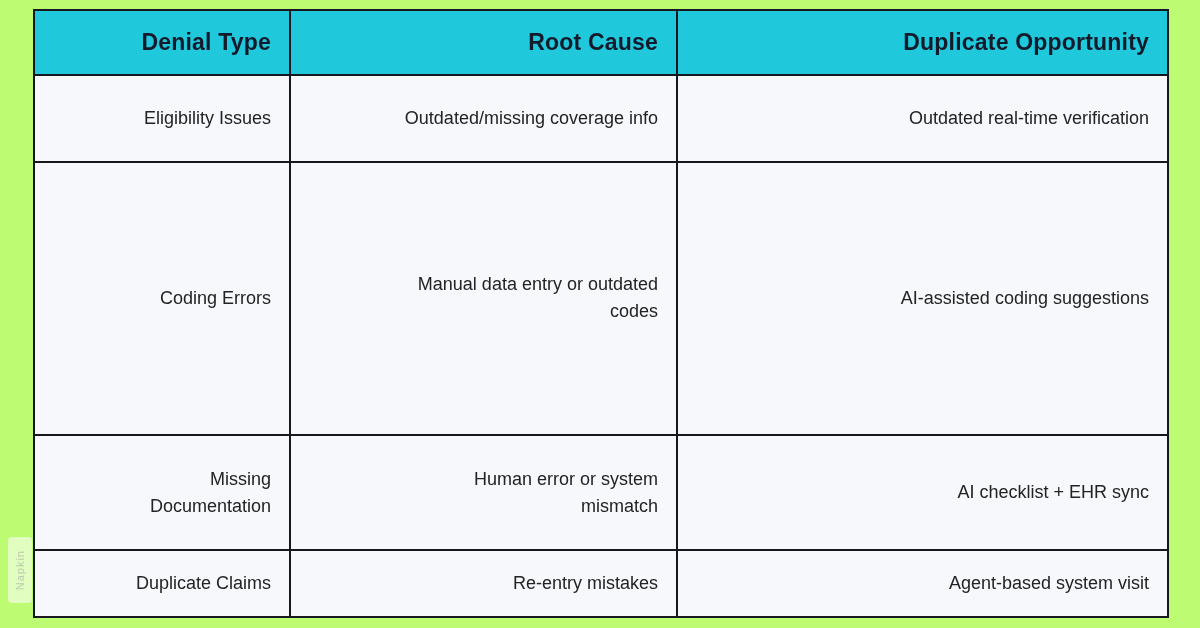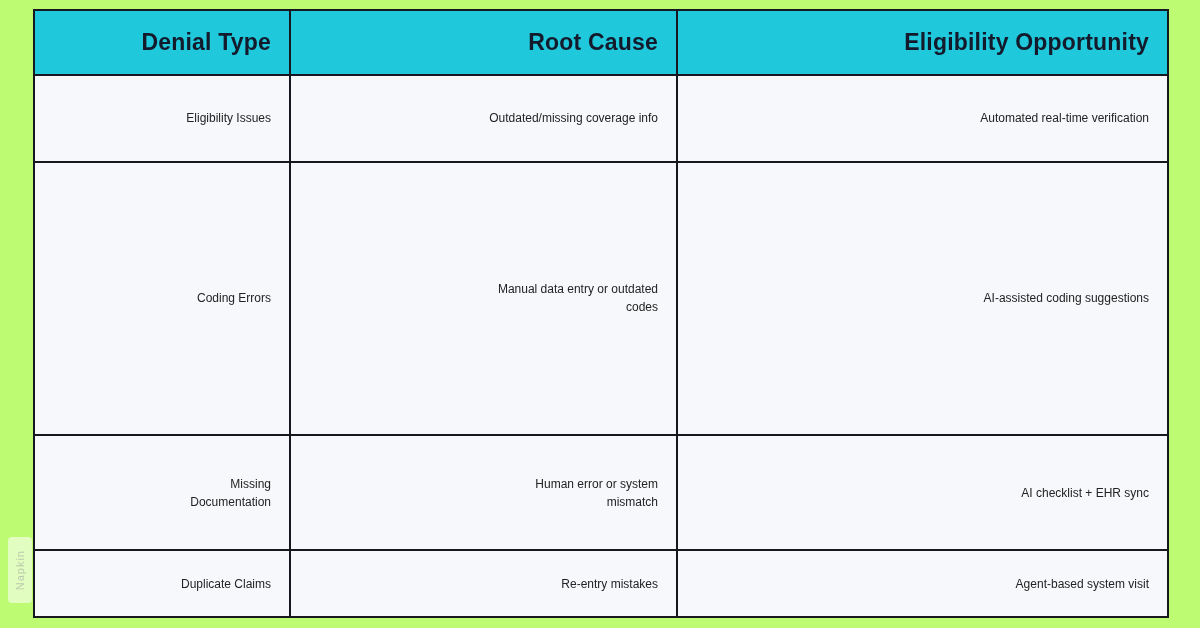--- a/index.html
+++ b/index.html
@@ -39,21 +39,21 @@
   th {
     background: #1FC8DB;
     color: #131A2B;
     font-size: 23px;
     font-weight: bold;
     letter-spacing: 0.2px;
   }
   td {
     background: #F7F8FB;
     color: #232323;
-    font-size: 12px;
+    font-size: 18px;
     line-height: 1.5;
     font-weight: normal;
     padding-left: 28px;
   }
   tr.hrow  { height: 65px; }
   tr.r0 { height: 65px; }
   tr.r1 { height: 148px; }
   tr.r2 { height: 204px; }
   tr.r3 { height: 86px; }
   tr.r4 { height: 50px; }
@@ -85,28 +85,28 @@
   <table>
     <colgroup>
         <col class="c0">
         <col class="c1">
         <col class="c2">
       </colgroup>
     <thead>
       <tr class="hrow">
         <th>Denial Type</th>
         <th>Root Cause</th>
-        <th>Eligibility Opportunity</th>
+        <th>Duplicate Opportunity</th>
       </tr>
     </thead>
     <tbody>
       <tr class="r0">
         <td>Eligibility Issues</td>
         <td>Outdated/missing coverage info</td>
-        <td>Automated real-time verification</td>
+        <td>Outdated real-time verification</td>
       </tr>
       <tr class="r2">
         <td>Coding Errors</td>
         <td>Manual data entry or outdated
 codes</td>
         <td>AI-assisted coding suggestions</td>
       </tr>
       <tr class="r3">
         <td>Missing
 Documentation</td>

